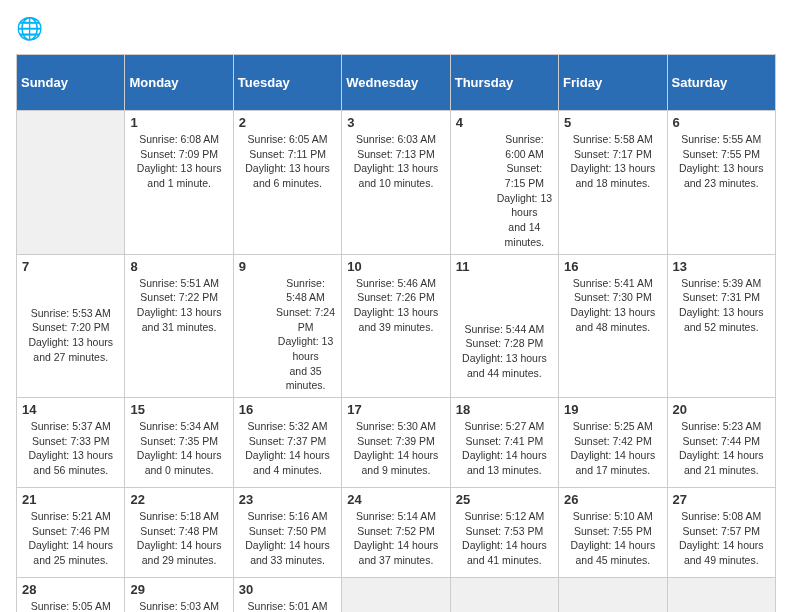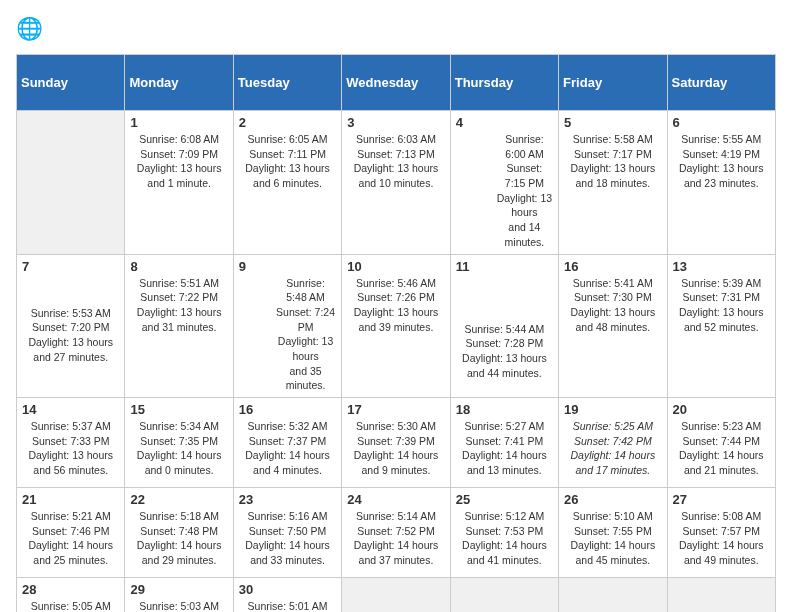--- a/index.html
+++ b/index.html
@@ -146,21 +146,21 @@
         <td>
           <span class="day-num">5</span>
           <div class="day-info" style="white-space: pre-line;">Sunrise: 5:58 AM
 Sunset: 7:17 PM
 Daylight: 13 hours
 and 18 minutes.</div>
         </td>
         <td>
           <span class="day-num">6</span>
           <div class="day-info" style="white-space: pre-line;">Sunrise: 5:55 AM
-Sunset: 4:19 PM
+Sunset: 7:55 PM
 Daylight: 13 hours
 and 23 minutes.</div>
         </td>
       </tr>
       <tr>
         <td>
           <span class="day-num">7</span>
           <div class="day-info" style="white-space: pre-line; margin-top: 32px;">Sunrise: 5:53 AM
 Sunset: 7:20 PM
 Daylight: 13 hours
@@ -240,21 +240,21 @@
         </td>
         <td>
           <span class="day-num">18</span>
           <div class="day-info" style="white-space: pre-line;">Sunrise: 5:27 AM
 Sunset: 7:41 PM
 Daylight: 14 hours
 and 13 minutes.</div>
         </td>
         <td>
           <span class="day-num">19</span>
-          <div class="day-info" style="white-space: pre-line; font-style: italic;">Sunrise: 5:25 AM
+          <div class="day-info" style="white-space: pre-line;">Sunrise: 5:25 AM
 Sunset: 7:42 PM
 Daylight: 14 hours
 and 17 minutes.</div>
         </td>
         <td>
           <span class="day-num">20</span>
           <div class="day-info" style="white-space: pre-line;">Sunrise: 5:23 AM
 Sunset: 7:44 PM
 Daylight: 14 hours
 and 21 minutes.</div>

